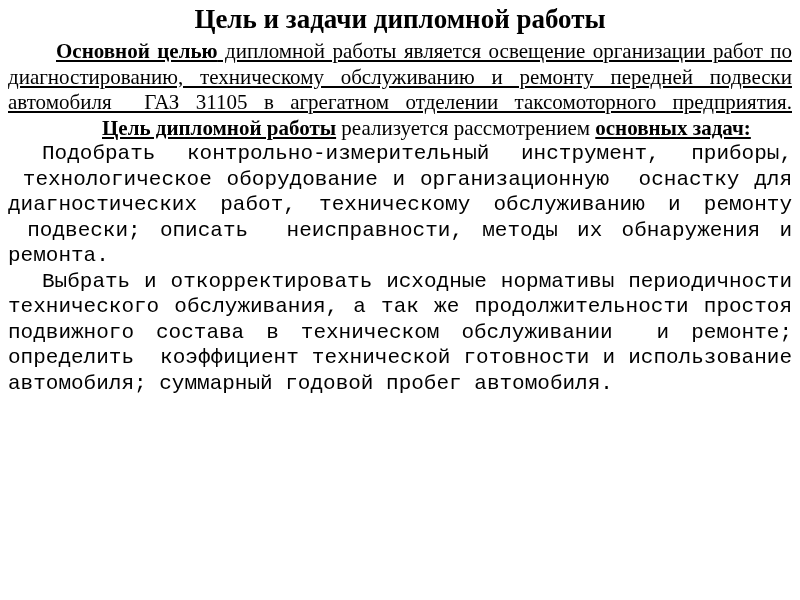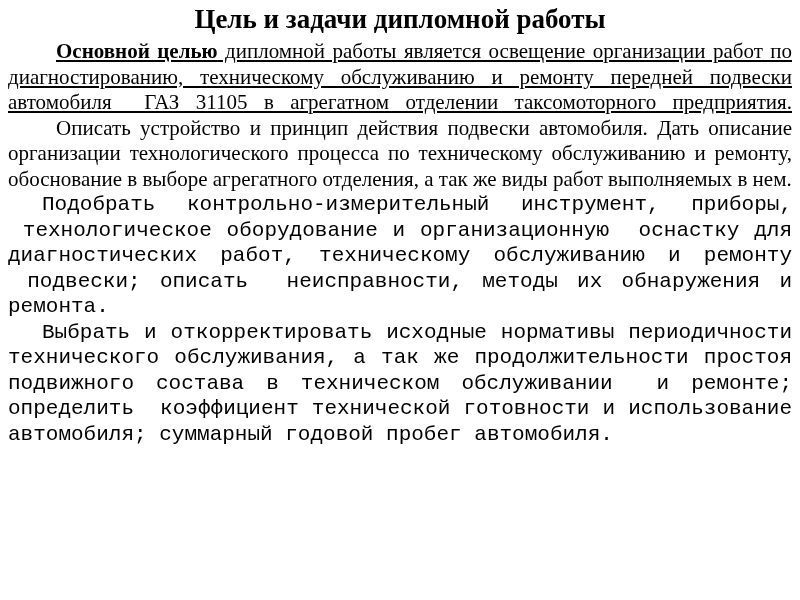--- a/index.html
+++ b/index.html
@@ -44,17 +44,17 @@
   .run    { font-weight: normal; text-decoration: none; }
   .run-bu { font-weight: bold; text-decoration: underline; }
 </style>
 </head>
 <body style="background: rgb(255, 255, 255); color: rgb(0, 0, 0);">
 
 <div class="slide">
   <h1 class="title">Цель и задачи дипломной работы</h1>
   <div id="paragraphs">
       <p class="para indent-lg justify-last"><span class="run-bu">Основной целью</span><span class="run"> дипломной работы является освещение организации работ по диагностированию, техническому обслуживанию и ремонту передней подвески автомобиля &nbsp;ГАЗ 31105 в агрегатном отделении таксомоторного предприятия.</span></p>
-      <p class="para indent-lg"><span class="run">Описать устройство и принцип действия подвески автомобиля. Дать описание организации технологического процесса по техническому обслуживанию и ремонту, обоснование в выборе агрегатного отделения, а так же виды работ выполняемых в нем.</span></p>
+      <p class="para indent-xl"><span class="run-bu">Цель дипломной работы</span><span class="run"> реализуется рассмотрением </span><span class="run-bu">основных задач:</span></p>
       <p class="para indent-md"><span class="run">Подобрать контрольно-измерительный инструмент, приборы, &nbsp;технологическое оборудование и организационную &nbsp;оснастку для диагностических работ, техническому обслуживанию и ремонту &nbsp;подвески; описать &nbsp;неисправности, методы их обнаружения и ремонта.</span></p>
       <p class="para indent-md"><span class="run">Выбрать и откорректировать исходные нормативы периодичности технического обслуживания, а так же продолжительности простоя подвижного состава в техническом обслуживании &nbsp;и ремонте; определить &nbsp;коэффициент технической готовности и использование автомобиля; суммарный годовой пробег автомобиля.</span></p>
     </div>
 </div>
 
 </body></html>

